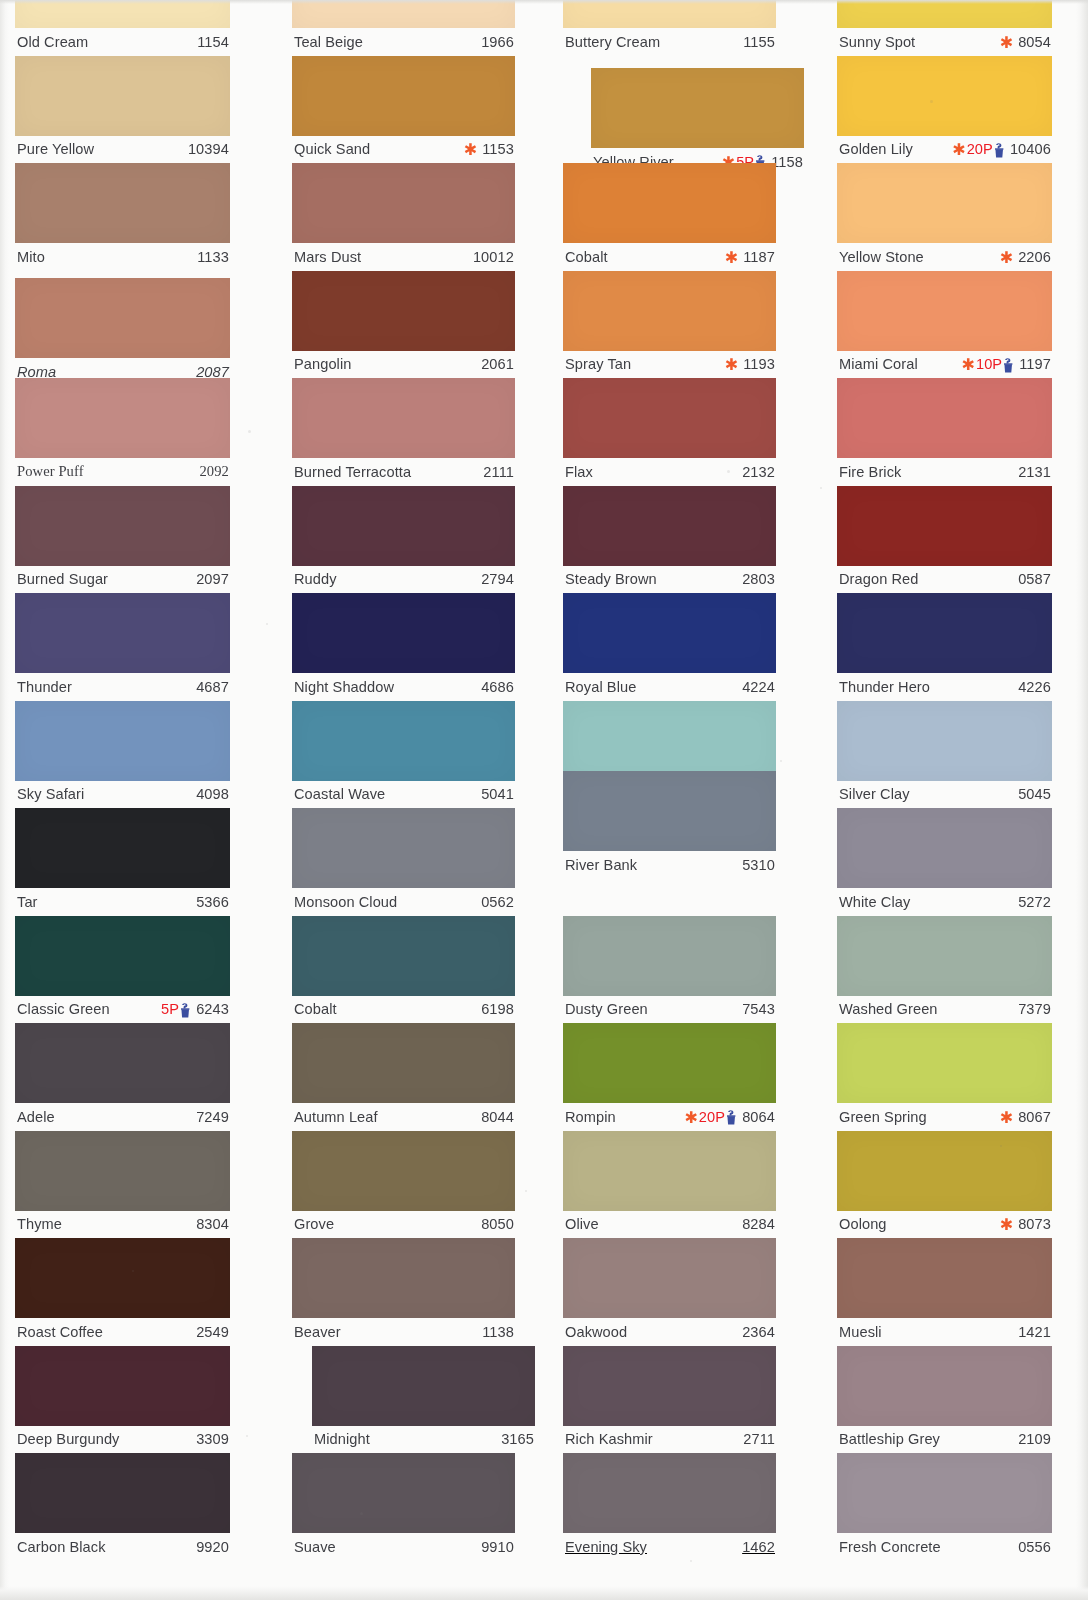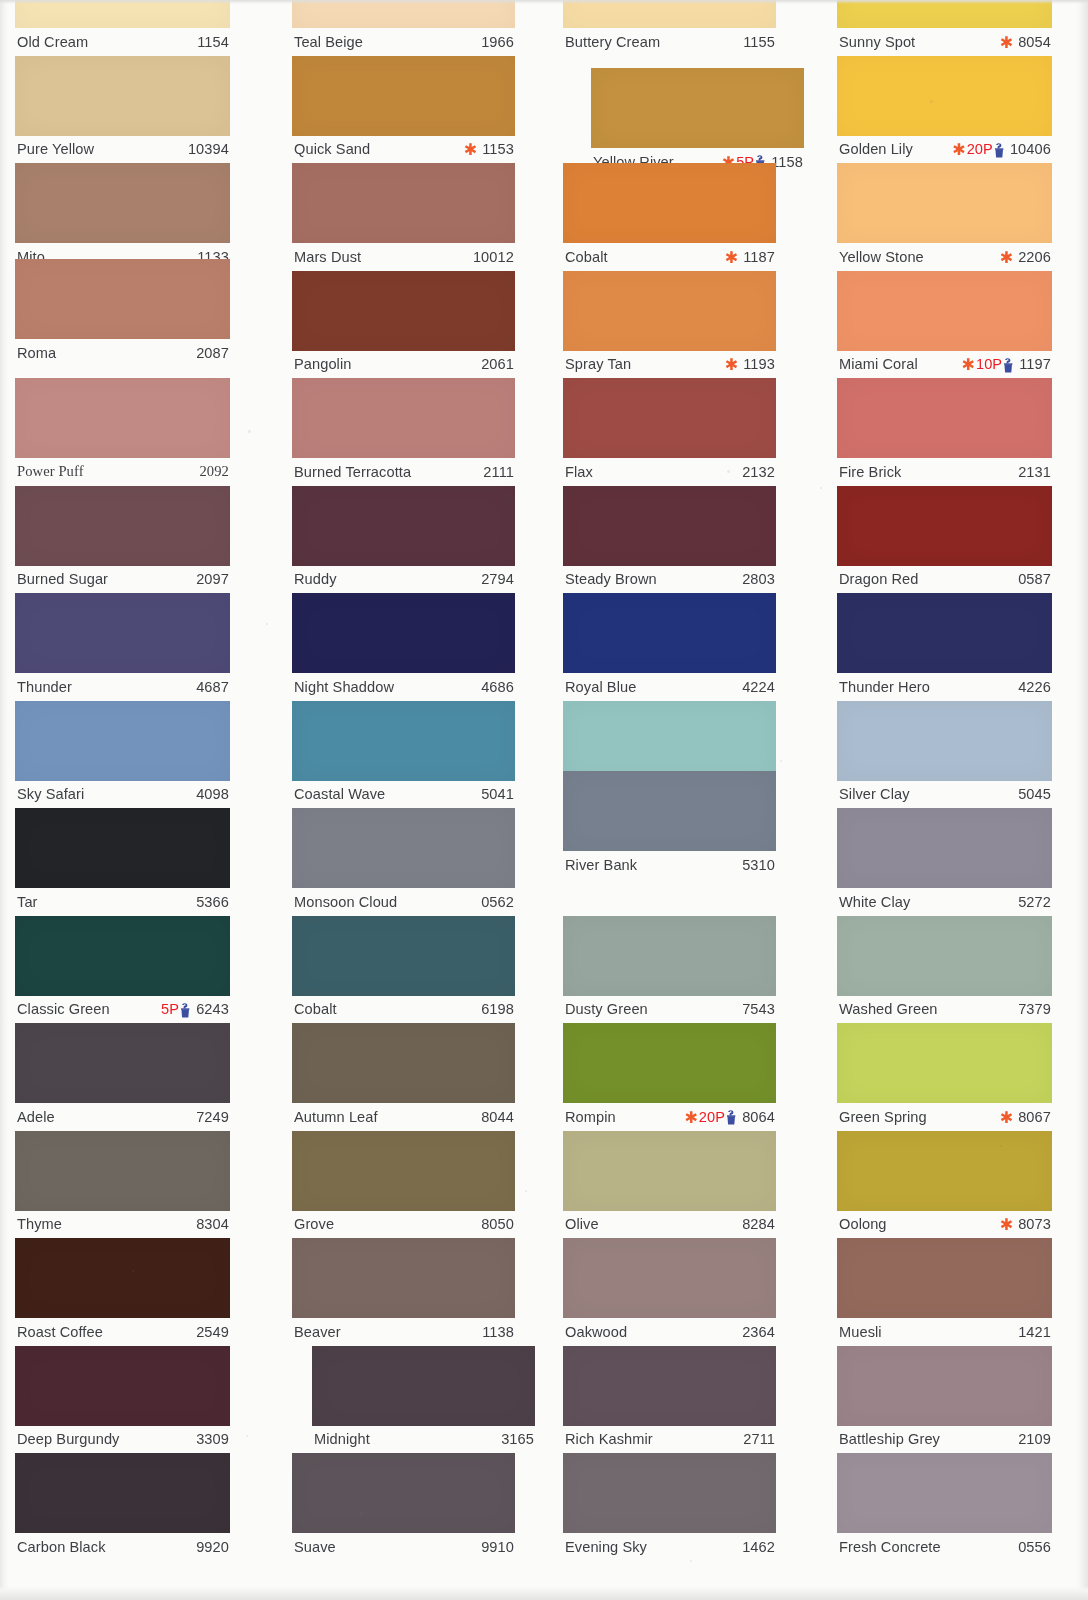--- a/index.html
+++ b/index.html
@@ -172,21 +172,21 @@
       </div>
       <div class="swatch-cell" style="top: 163px;">
         <div class="swatch" title="Mito" style="background: rgb(168, 128, 108);"></div>
         <div class="label-row">
           <span class="name">Mito</span>
           <span class="right-group">
             <span class="code">1133</span>
           </span>
         </div>
       </div>
-      <div class="swatch-cell" style="top: 259px;">
+      <div class="swatch-cell" style="top: 278px; font-style: italic;">
         <div class="swatch" title="Roma" style="background: rgb(186, 127, 106);"></div>
         <div class="label-row">
           <span class="name">Roma</span>
           <span class="right-group">
             <span class="code">2087</span>
           </span>
         </div>
       </div>
       <div class="swatch-cell" style="top: 378px; font-family: Liberation Serif, serif;">
         <div class="swatch" title="Power Puff" style="background: rgb(194, 138, 132);"></div>
@@ -574,21 +574,21 @@
       </div>
       <div class="swatch-cell" style="top: 1345.5px;">
         <div class="swatch" title="Rich Kashmir" style="background: rgb(96, 80, 90);"></div>
         <div class="label-row">
           <span class="name">Rich Kashmir</span>
           <span class="right-group">
             <span class="code">2711</span>
           </span>
         </div>
       </div>
-      <div class="swatch-cell" style="top: 1453px;">
+      <div class="swatch-cell" style="top: 1453px; text-decoration: underline;">
         <div class="swatch" title="Evening Sky" style="background: rgb(114, 105, 110);"></div>
         <div class="label-row">
           <span class="name">Evening Sky</span>
           <span class="right-group">
             <span class="code">1462</span>
           </span>
         </div>
       </div>
     </div>
     <div class="column col-3">

